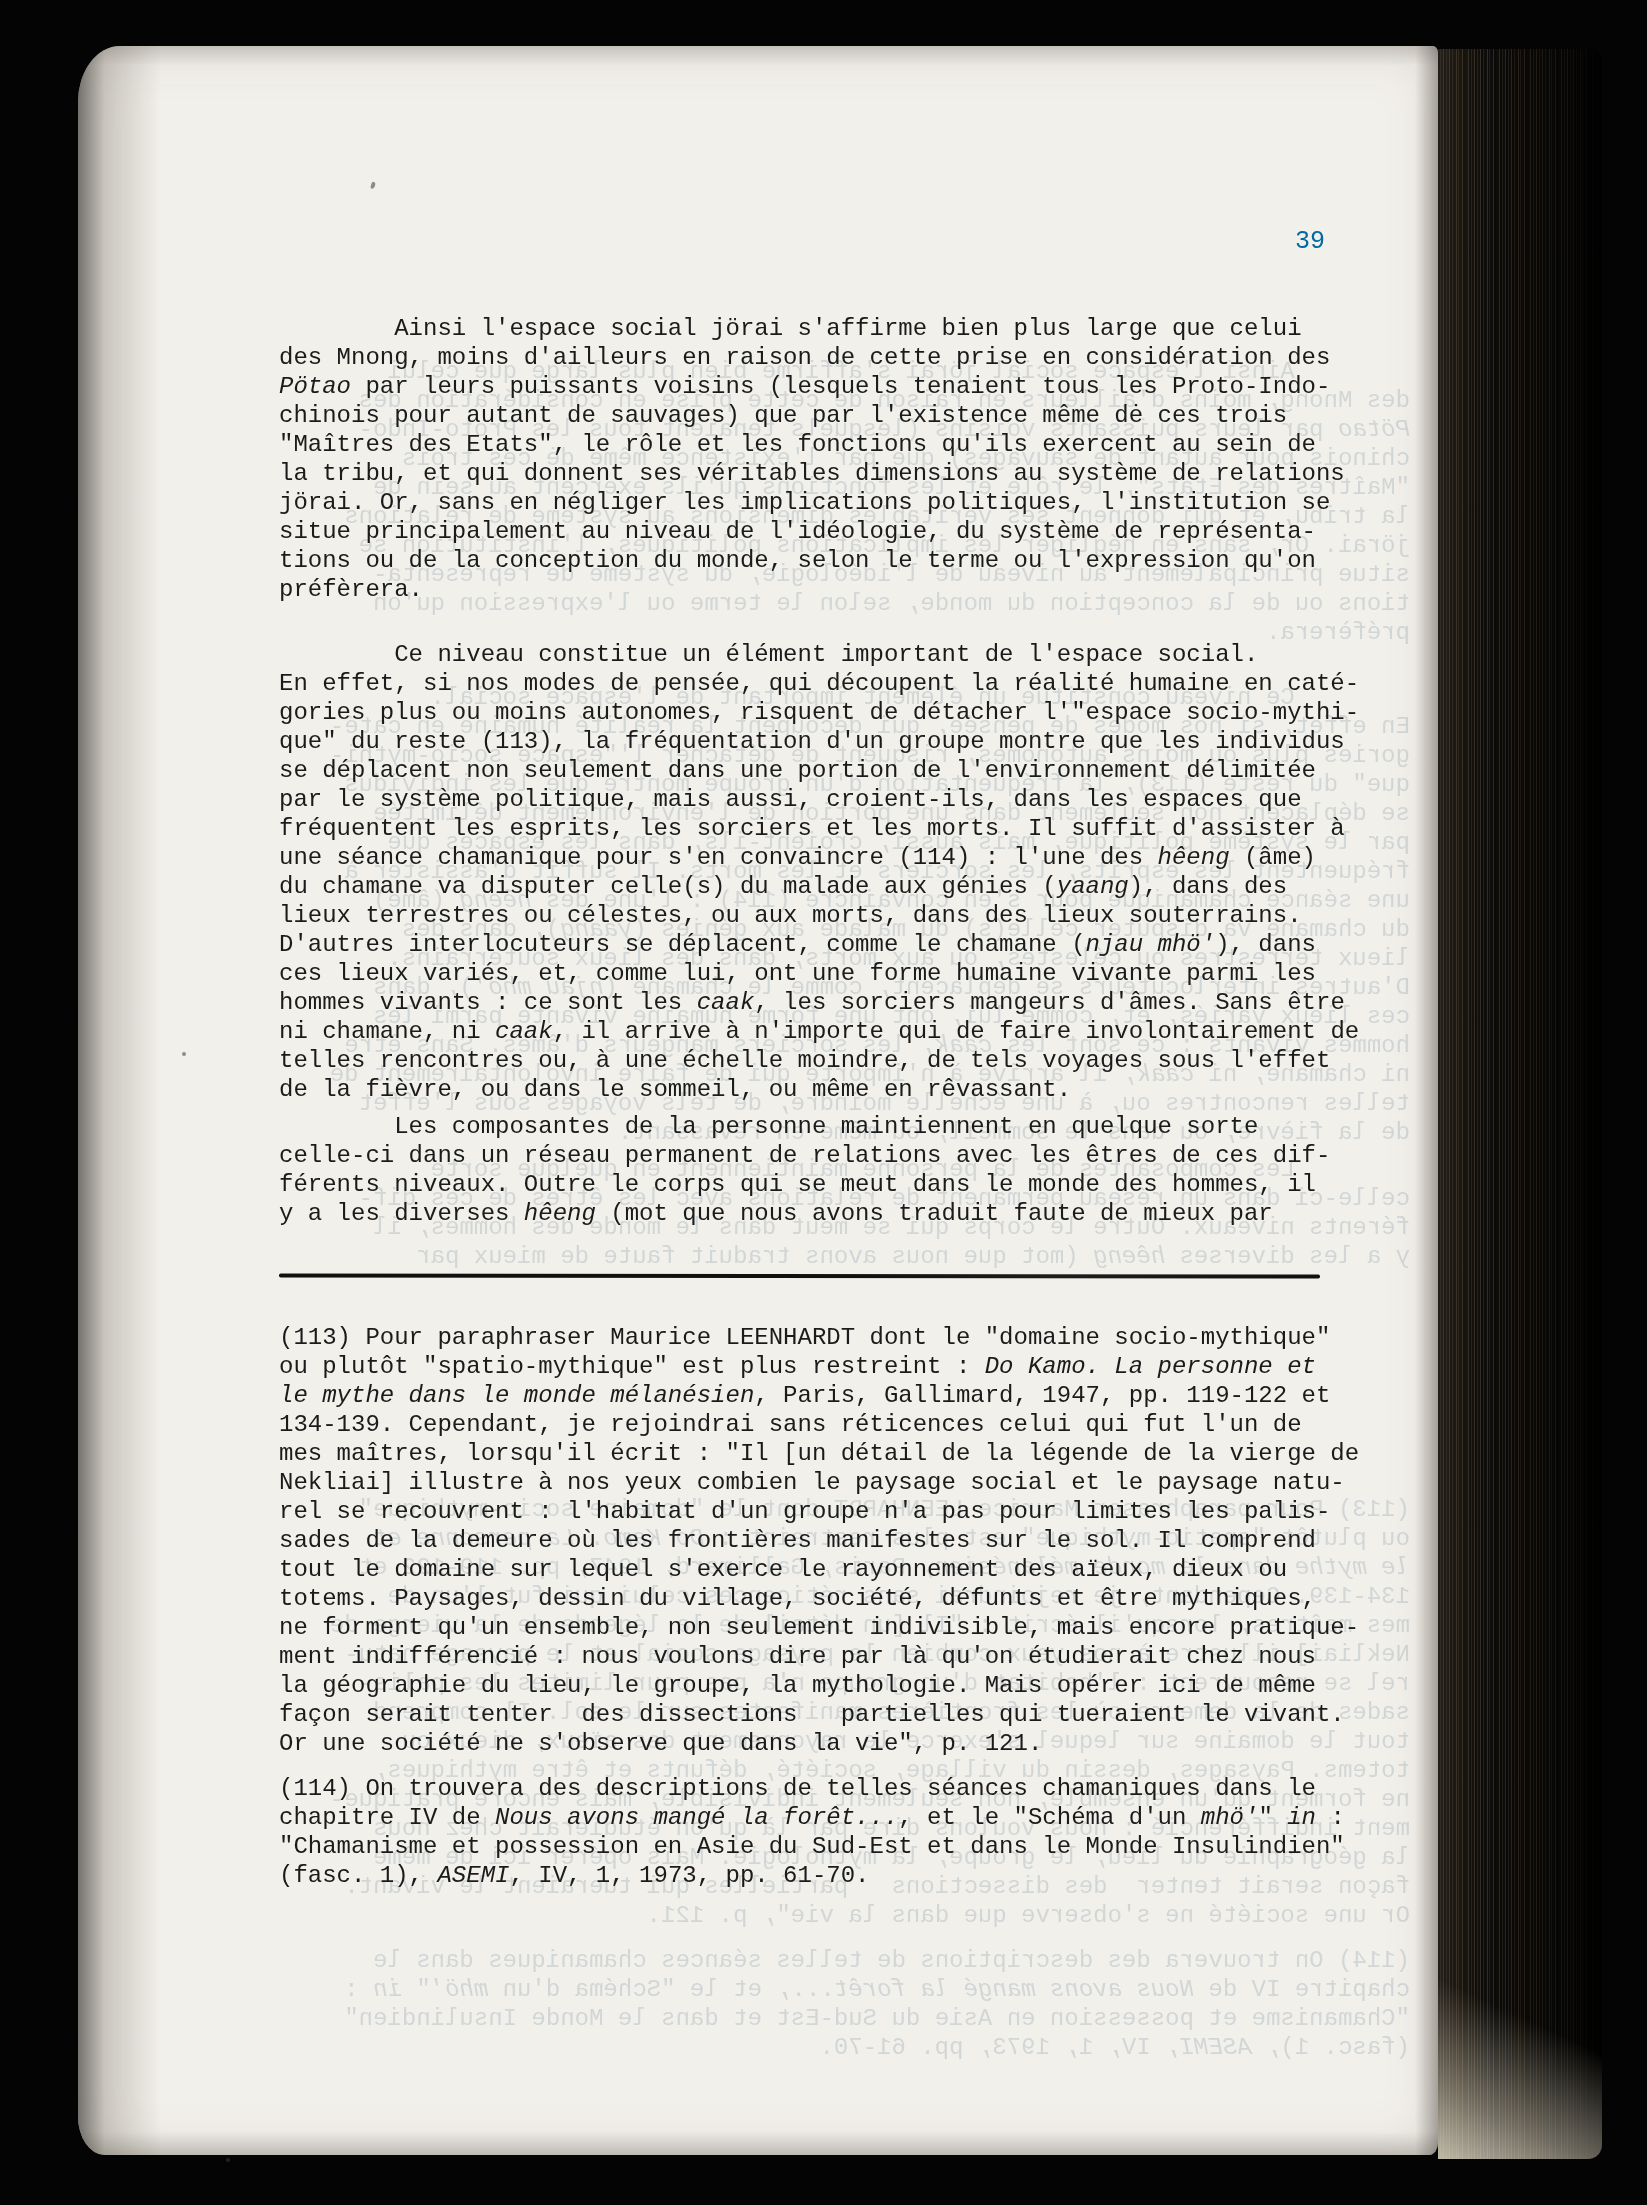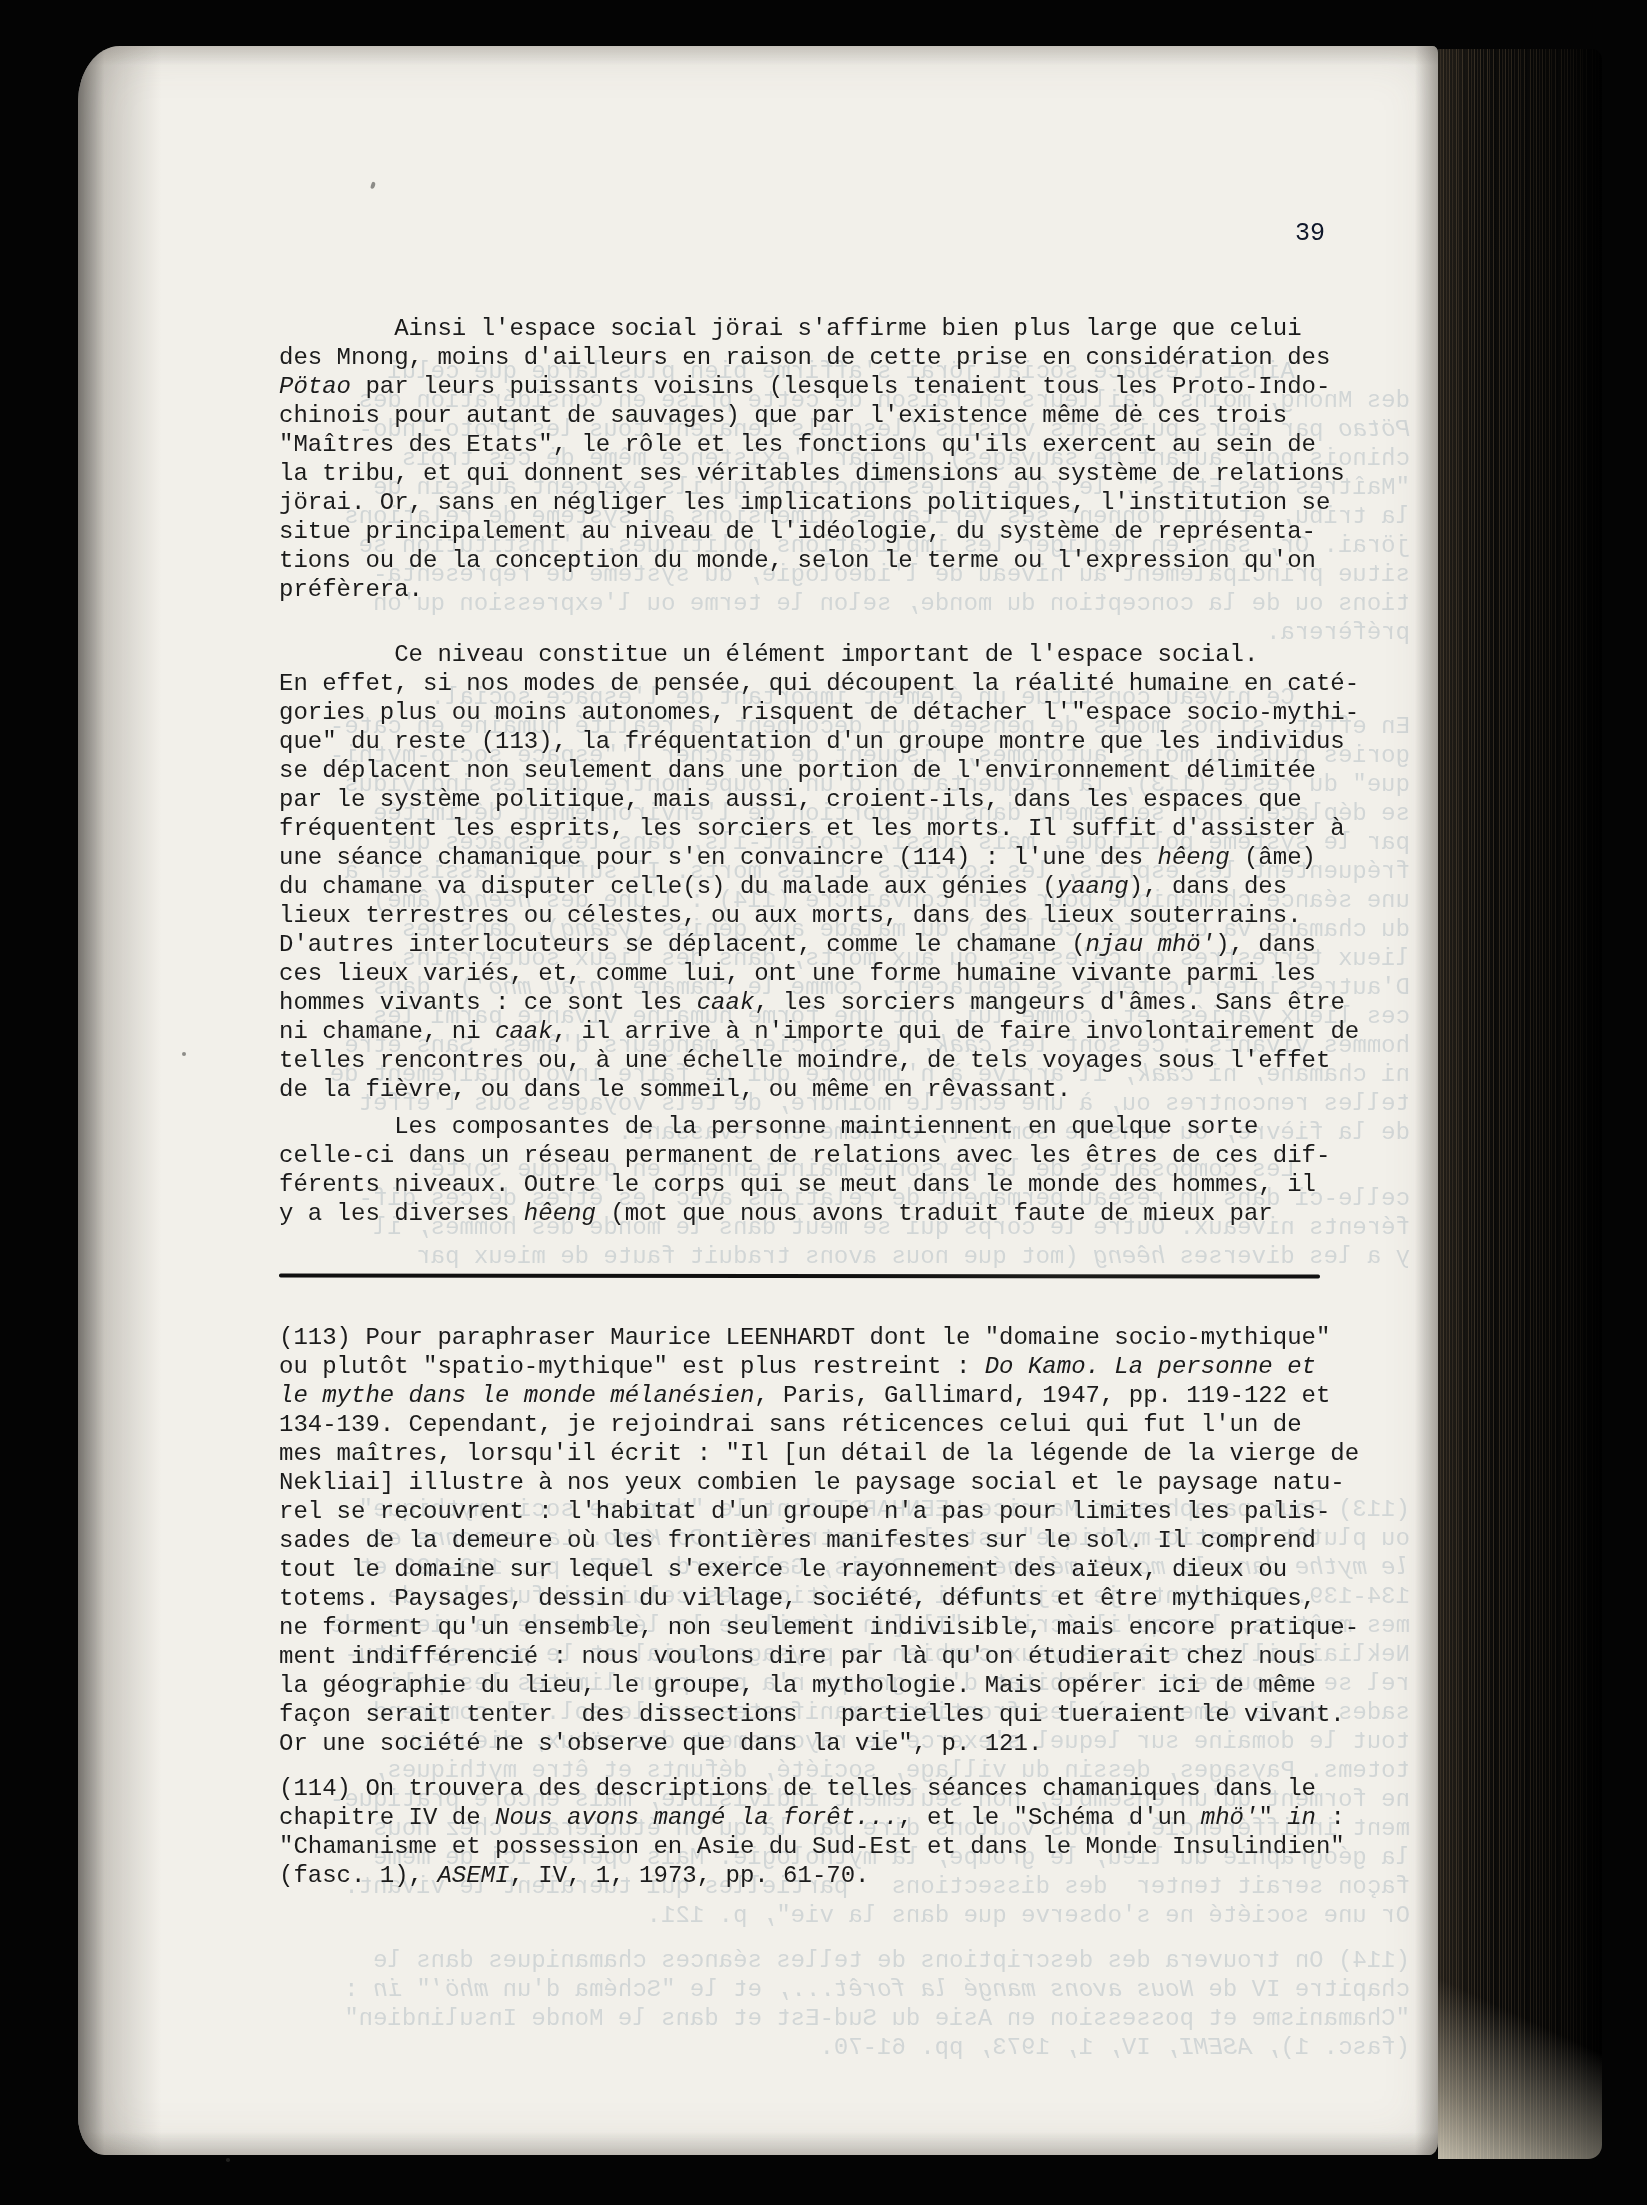--- a/index.html
+++ b/index.html
@@ -30,22 +30,22 @@
     background:
       linear-gradient(90deg,rgba(90,78,62,0.30),rgba(0,0,0,0) 28%,rgba(0,0,0,0.55) 78%,#000),
       repeating-linear-gradient(90deg,#0a0a09 0 1.8px,#262019 1.8px 2.6px,#0e0d0b 2.6px 5.3px,#352d22 5.3px 6.2px);
   }
   .fore-edge .edge-highlight{
     position:absolute;left:0;bottom:0;width:100%;height:203px;
     background:linear-gradient(205deg,rgba(0,0,0,0) 35%,rgba(233,225,203,0.45) 75%,rgba(242,235,215,0.75));
     border-radius:0 0 14px 0;
   }
   .page-number{
-    position:absolute;left:1217px;top:173px;
-    font-size:25px;line-height:29px;color:#0f172a;
+    position:absolute;left:1217px;top:181px;
+    font-size:25px;line-height:29px;color:#0369a1;
   }
   .body-text{
     position:absolute;left:201px;top:268px;
     font-size:24px;line-height:29px;color:var(--ink,#1b1b1b);
   }
   .footnotes{
     position:absolute;left:201px;top:1277px;
     font-size:24px;line-height:29px;color:var(--ink,#1b1b1b);
   }
   .para{margin:0;font-family:Liberation Mono, monospace;}

